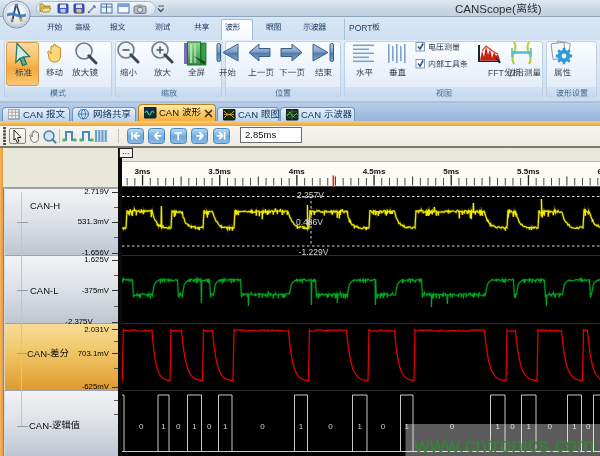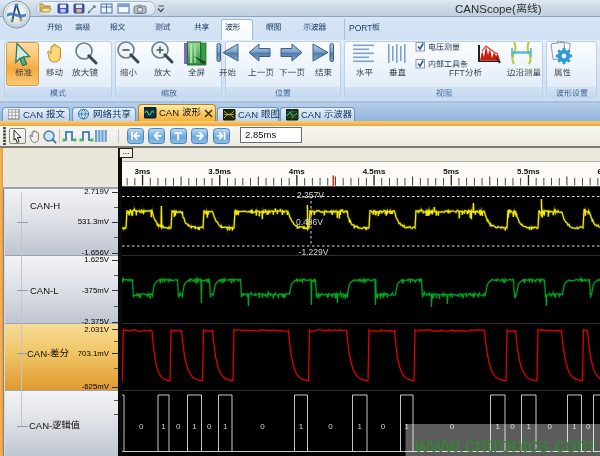--- a/index.html
+++ b/index.html
@@ -282,21 +282,21 @@
     </svg>
   </div>
 <div style="position:absolute;left:553.5px;top:67.5px">
     <svg width="17" height="10" viewBox="0 0 17.0 9.5" style="display:block" xmlns="http://www.w3.org/2000/svg">
       <g fill="#3c434a">
         <path transform="translate(0.0,7.3)" d="M1.8 -6.3H6.9V-5.5H1.8ZM1.2 -6.8V-4.3C1.2 -2.9 1.1 -1 0.3 0.3C0.4 0.4 0.7 0.5 0.8 0.6C1.7 -0.8 1.8 -2.8 1.8 -4.3V-5H7.5V-6.8ZM3.1 -3.2H4.6V-2.6H3.1ZM5.1 -3.2H6.7V-2.6H5.1ZM5.7 -1 5.9 -0.6 5.1 -0.6V-1.3H7.1V0.1C7.1 0.2 7 0.2 6.9 0.2C6.8 0.2 6.5 0.2 6.2 0.2C6.2 0.3 6.3 0.5 6.3 0.7C6.9 0.7 7.2 0.7 7.4 0.6C7.6 0.5 7.7 0.4 7.7 0.1V-1.7H5.1V-2.2H7.3V-3.6H5.1V-4.1C5.9 -4.2 6.6 -4.3 7.2 -4.4L6.8 -4.8C5.8 -4.6 3.9 -4.5 2.3 -4.5C2.4 -4.3 2.4 -4.2 2.4 -4C3.1 -4 3.9 -4.1 4.6 -4.1V-3.6H2.5V-2.2H4.6V-1.7H2.1V0.7H2.7V-1.3H4.6V-0.6L3.1 -0.6L3.1 -0.1C3.9 -0.1 5.1 -0.2 6.2 -0.2L6.4 0.2L6.8 0C6.7 -0.3 6.3 -0.8 6.1 -1.1Z"></path>
         <path transform="translate(8.5,7.3)" d="M1.5 -7.1V0.7H2.1V-7.1ZM0.7 -5.5C0.6 -4.8 0.5 -3.9 0.2 -3.3L0.7 -3.2C1 -3.8 1.1 -4.8 1.2 -5.5ZM2.2 -5.6C2.4 -5.1 2.7 -4.5 2.7 -4.1L3.2 -4.4C3.1 -4.7 2.9 -5.3 2.6 -5.8ZM2.8 -0.2V0.4H8.1V-0.2H5.9V-2.4H7.7V-3H5.9V-4.7H7.9V-5.3H5.9V-7.1H5.3V-5.3H4.2C4.3 -5.8 4.4 -6.2 4.5 -6.6L3.9 -6.7C3.7 -5.6 3.4 -4.4 2.9 -3.7C3 -3.6 3.3 -3.5 3.4 -3.4C3.7 -3.8 3.9 -4.2 4 -4.7H5.3V-3H3.5V-2.4H5.3V-0.2Z"></path>
       </g>
     </svg>
   </div>
-<div style="position:absolute;left:449px;top:67.5px;display:flex;align-items:center;font:8.5px 'Liberation Sans',sans-serif;color:#3c434a">FFT<span>
+<div style="position:absolute;left:488px;top:67.5px;display:flex;align-items:center;font:8.5px 'Liberation Sans',sans-serif;color:#3c434a">FFT<span>
       <svg width="17" height="10" viewBox="0 0 17.0 9.5" style="display:block" xmlns="http://www.w3.org/2000/svg">
         <g fill="#3c434a">
           <path transform="translate(0.0,7.3)" d="M5.7 -7 5.1 -6.7C5.7 -5.5 6.8 -4.1 7.7 -3.3C7.8 -3.5 8 -3.7 8.2 -3.9C7.3 -4.5 6.2 -5.8 5.7 -7ZM2.8 -7C2.3 -5.7 1.4 -4.5 0.4 -3.8C0.5 -3.6 0.8 -3.4 0.9 -3.3C1.1 -3.5 1.4 -3.7 1.6 -3.9V-3.3H3.2C3 -1.9 2.6 -0.5 0.6 0.2C0.7 0.3 0.9 0.5 0.9 0.7C3.1 -0.1 3.7 -1.6 3.9 -3.3H6.2C6.1 -1.2 6 -0.3 5.8 -0.1C5.7 -0 5.6 -0 5.4 -0C5.2 -0 4.7 -0 4.1 -0.1C4.3 0.1 4.3 0.4 4.4 0.6C4.9 0.6 5.4 0.6 5.7 0.6C6 0.6 6.2 0.5 6.4 0.3C6.7 -0 6.8 -1 6.9 -3.6C6.9 -3.7 6.9 -3.9 6.9 -3.9H1.6C2.4 -4.7 3 -5.7 3.4 -6.8Z"></path>
           <path transform="translate(8.5,7.3)" d="M4.1 -6.2V-3.6C4.1 -2.4 4 -0.8 3.2 0.3C3.4 0.4 3.7 0.6 3.8 0.7C4.6 -0.5 4.7 -2.3 4.7 -3.6V-3.6H6.3V0.7H6.9V-3.6H8.1V-4.2H4.7V-5.8C5.7 -5.9 6.8 -6.2 7.6 -6.5L7.1 -7C6.4 -6.7 5.2 -6.4 4.1 -6.2ZM1.8 -7.1V-5.3H0.5V-4.7H1.7C1.4 -3.5 0.9 -2.2 0.3 -1.5C0.4 -1.3 0.5 -1.1 0.6 -0.9C1 -1.5 1.5 -2.4 1.8 -3.3V0.7H2.4V-3.5C2.7 -3 3 -2.5 3.2 -2.2L3.6 -2.7C3.4 -2.9 2.7 -3.9 2.4 -4.3V-4.7H3.7V-5.3H2.4V-7.1Z"></path>
         </g>
       </svg>
     </span></div>
 <div style="position:absolute;left:506.5px;top:67.5px">
     <svg width="34" height="10" viewBox="0 0 34.0 9.5" style="display:block" xmlns="http://www.w3.org/2000/svg">
       <g fill="#3c434a">
@@ -605,21 +605,21 @@
 <div style="position:absolute;left:49px;top:187.0px;width:60px;text-align:right;font:7.8px 'Liberation Sans',sans-serif;color:#000">2.719V</div>
 <div style="position:absolute;left:111.5px;top:191.5px;width:6px;height:1px;background:#333"></div>
 <div style="position:absolute;left:49px;top:217.0px;width:60px;text-align:right;font:7.8px 'Liberation Sans',sans-serif;color:#000">531.3mV</div>
 <div style="position:absolute;left:111.5px;top:221.5px;width:6px;height:1px;background:#333"></div>
 <div style="position:absolute;left:49px;top:248.0px;width:60px;text-align:right;font:7.8px 'Liberation Sans',sans-serif;color:#000">-1.656V</div>
 <div style="position:absolute;left:111.5px;top:252.5px;width:6px;height:1px;background:#333"></div>
 <div style="position:absolute;left:49px;top:255.0px;width:60px;text-align:right;font:7.8px 'Liberation Sans',sans-serif;color:#000">1.625V</div>
 <div style="position:absolute;left:111.5px;top:259.5px;width:6px;height:1px;background:#333"></div>
 <div style="position:absolute;left:49px;top:285.5px;width:60px;text-align:right;font:7.8px 'Liberation Sans',sans-serif;color:#000">-375mV</div>
 <div style="position:absolute;left:111.5px;top:290px;width:6px;height:1px;background:#333"></div>
-<div style="position:absolute;left:49px;top:317.0px;width:60px;text-align:right;font:7.8px 'Liberation Sans',sans-serif;color:#000">-2.375V</div>
+<div style="position:absolute;left:49px;top:317.0px;width:60px;text-align:center;font:7.8px 'Liberation Sans',sans-serif;color:#000">-2.375V</div>
 <div style="position:absolute;left:111.5px;top:321.5px;width:6px;height:1px;background:#333"></div>
 <div style="position:absolute;left:49px;top:324.5px;width:60px;text-align:right;font:7.8px 'Liberation Sans',sans-serif;color:#000">2.031V</div>
 <div style="position:absolute;left:111.5px;top:329px;width:6px;height:1px;background:#333"></div>
 <div style="position:absolute;left:49px;top:348.5px;width:60px;text-align:right;font:7.8px 'Liberation Sans',sans-serif;color:#000">703.1mV</div>
 <div style="position:absolute;left:111.5px;top:353px;width:6px;height:1px;background:#333"></div>
 <div style="position:absolute;left:49px;top:382.0px;width:60px;text-align:right;font:7.8px 'Liberation Sans',sans-serif;color:#000">-625mV</div>
 <div style="position:absolute;left:111.5px;top:386.5px;width:6px;height:1px;background:#333"></div>
 <div style="position:absolute;left:114px;top:206.5px;width:3.5px;height:1px;background:#555"></div>
 <div style="position:absolute;left:114px;top:237px;width:3.5px;height:1px;background:#555"></div>
 <div style="position:absolute;left:114px;top:274.5px;width:3.5px;height:1px;background:#555"></div>

